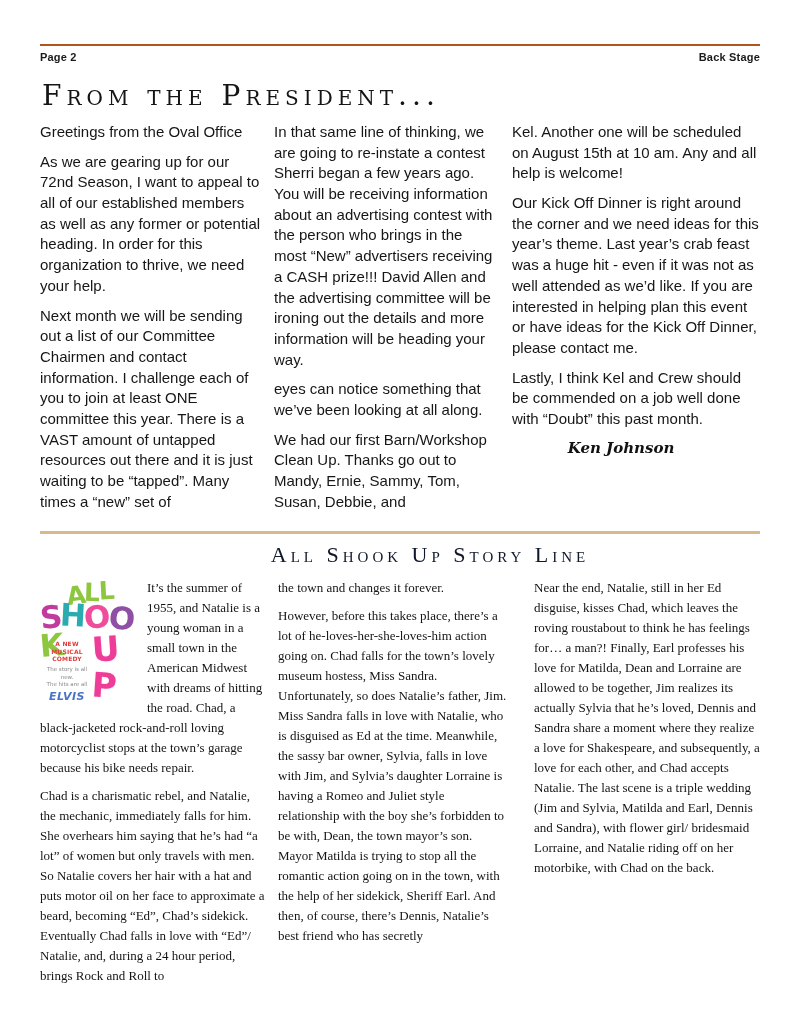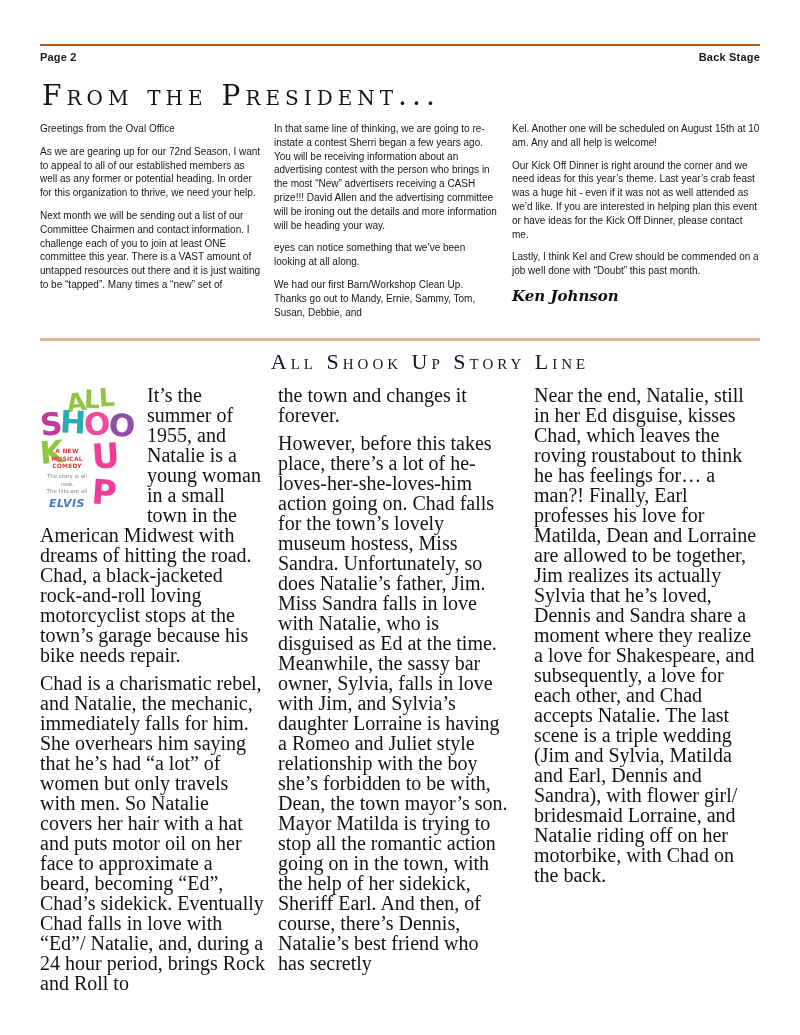--- a/index.html
+++ b/index.html
@@ -10,31 +10,31 @@
   .rule-mid{border:none;border-top:3px solid #d9b98c;margin:10px 0 8px 0;}
 
   .header-row{display:flex;justify-content:space-between;align-items:baseline;font-size:11px;font-weight:bold;letter-spacing:0.2px;}
 
   .president-title{font-family:"DejaVu Serif","Liberation Serif",serif;font-variant:small-caps;font-weight:400;font-size:28px;letter-spacing:5px;color:#151515;margin:16px 0 10px 2px;}
 
   .cols{display:flex;}
   .p-col1{width:224px;margin-right:10px;}
   .p-col2{width:224px;margin-right:14px;}
   .p-col3{width:248px;}
-  .president-body p{margin:0 0 9px 0;font-size:10px;line-height:1.38;color:#161616;}
+  .president-body p{margin:0 0 9px 0;font-size:15px;line-height:1.38;color:#161616;}
 
-  .signature{font-family:"DejaVu Serif","Liberation Serif",serif;font-style:italic;font-weight:bold;font-size:15px;text-align:left;padding-right:30px;margin-top:2px;color:#111;}
+  .signature{font-family:"DejaVu Serif","Liberation Serif",serif;font-style:italic;font-weight:bold;font-size:15px;text-align:center;padding-right:30px;margin-top:2px;color:#111;}
 
   .story-title{font-family:"Liberation Serif",serif;font-variant:small-caps;font-weight:400;font-size:22px;letter-spacing:4px;text-align:center;color:#0f172a;margin:6px 0 10px 60px;}
 
   .story-body{font-family:"Liberation Serif",serif;}
   .s-col1{width:226px;margin-right:12px;}
   .s-col2{width:231px;margin-right:25px;}
   .s-col3{width:226px;}
-  .story-body p{margin:0 0 8px 0;font-size:20px;line-height:20px;color:#141414;}
+  .story-body p{margin:0 0 8px 0;font-size:13px;line-height:20px;color:#141414;}
 
   
   .logo{float:left;width:99px;height:122px;margin:2px 8px 2px 0;position:relative;font-family:"DejaVu Sans","Liberation Sans",sans-serif;}
   .logo-all{position:absolute;top:0;left:26px;font-weight:bold;font-size:25px;line-height:1;letter-spacing:-1px;color:#8dc63f;}
   .logo-all span{display:inline-block;}
   .logo-all .a1{transform:rotate(-8deg) translateY(3px);}
   .logo-all .a2{transform:rotate(2deg);}
   .logo-all .a3{transform:rotate(-3deg) translateY(-2px);}
   .logo-shook{position:absolute;top:22px;left:0;font-weight:bold;font-size:31px;line-height:1;letter-spacing:-2px;}
   .logo-shook span{display:inline-block;}

